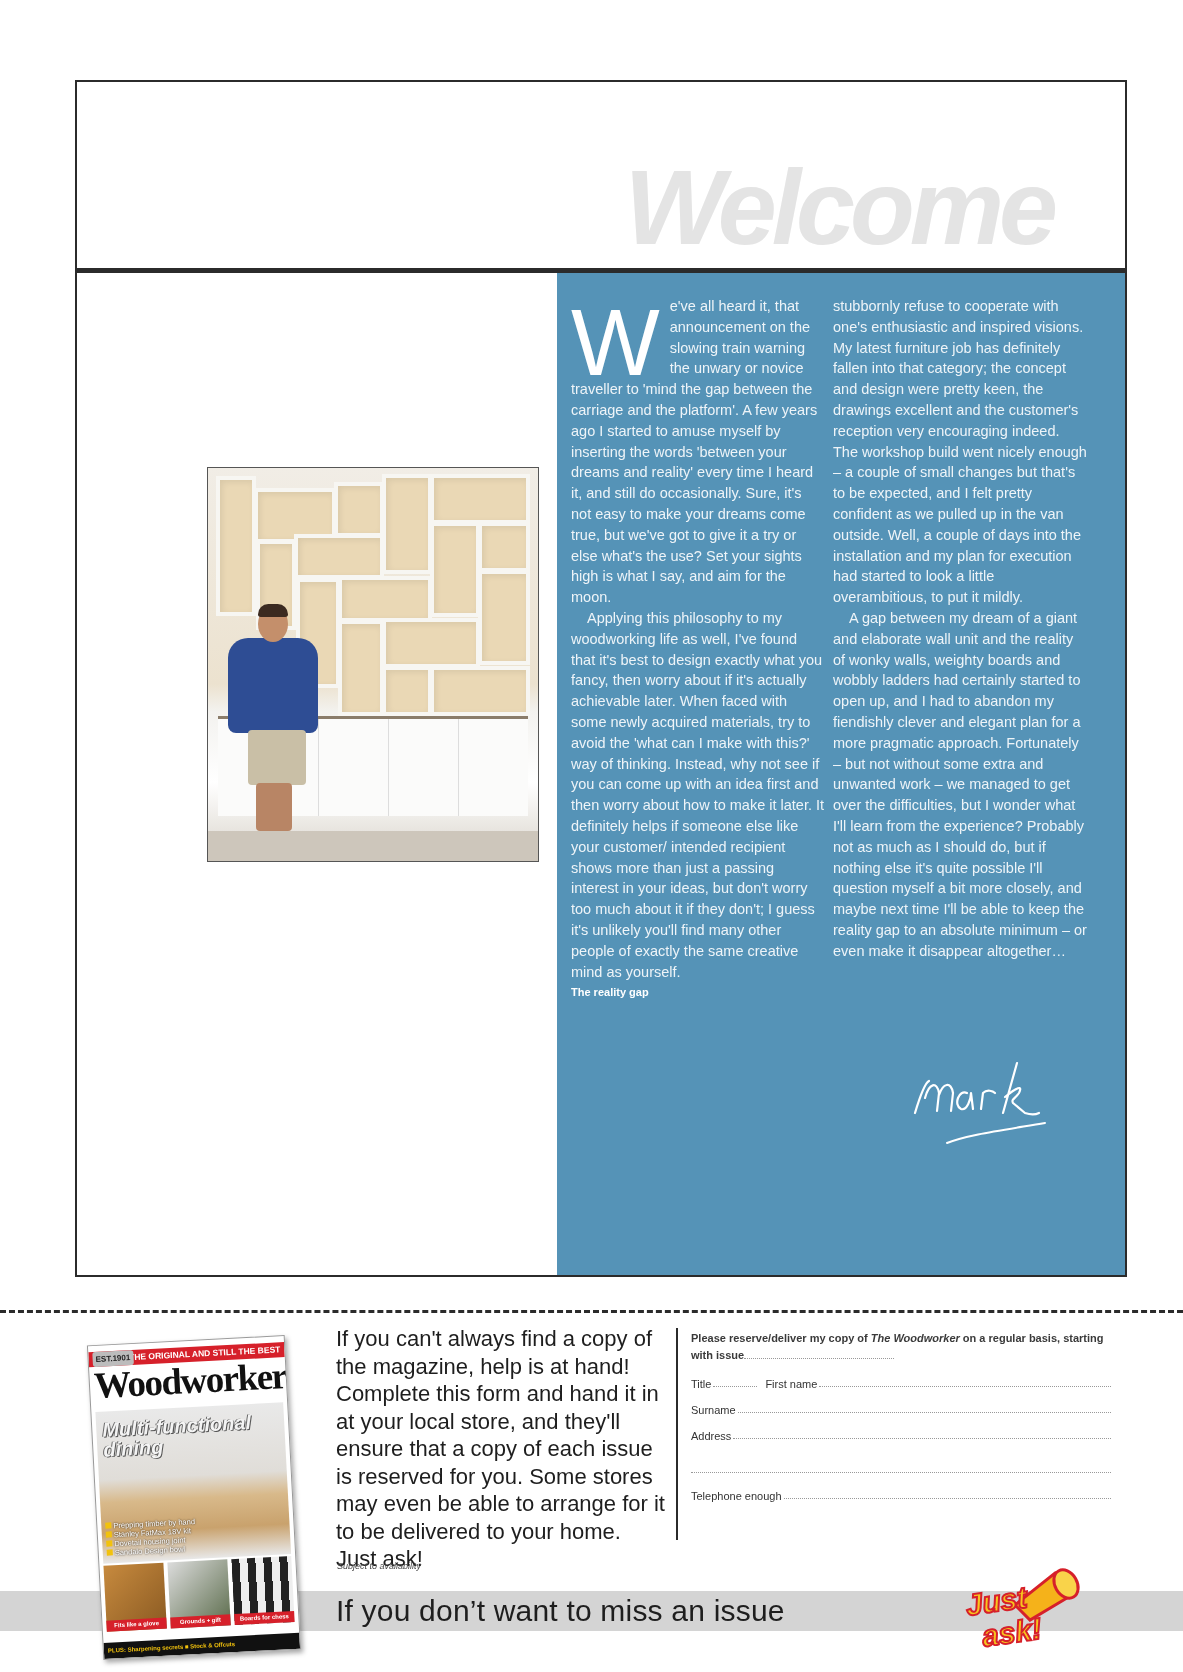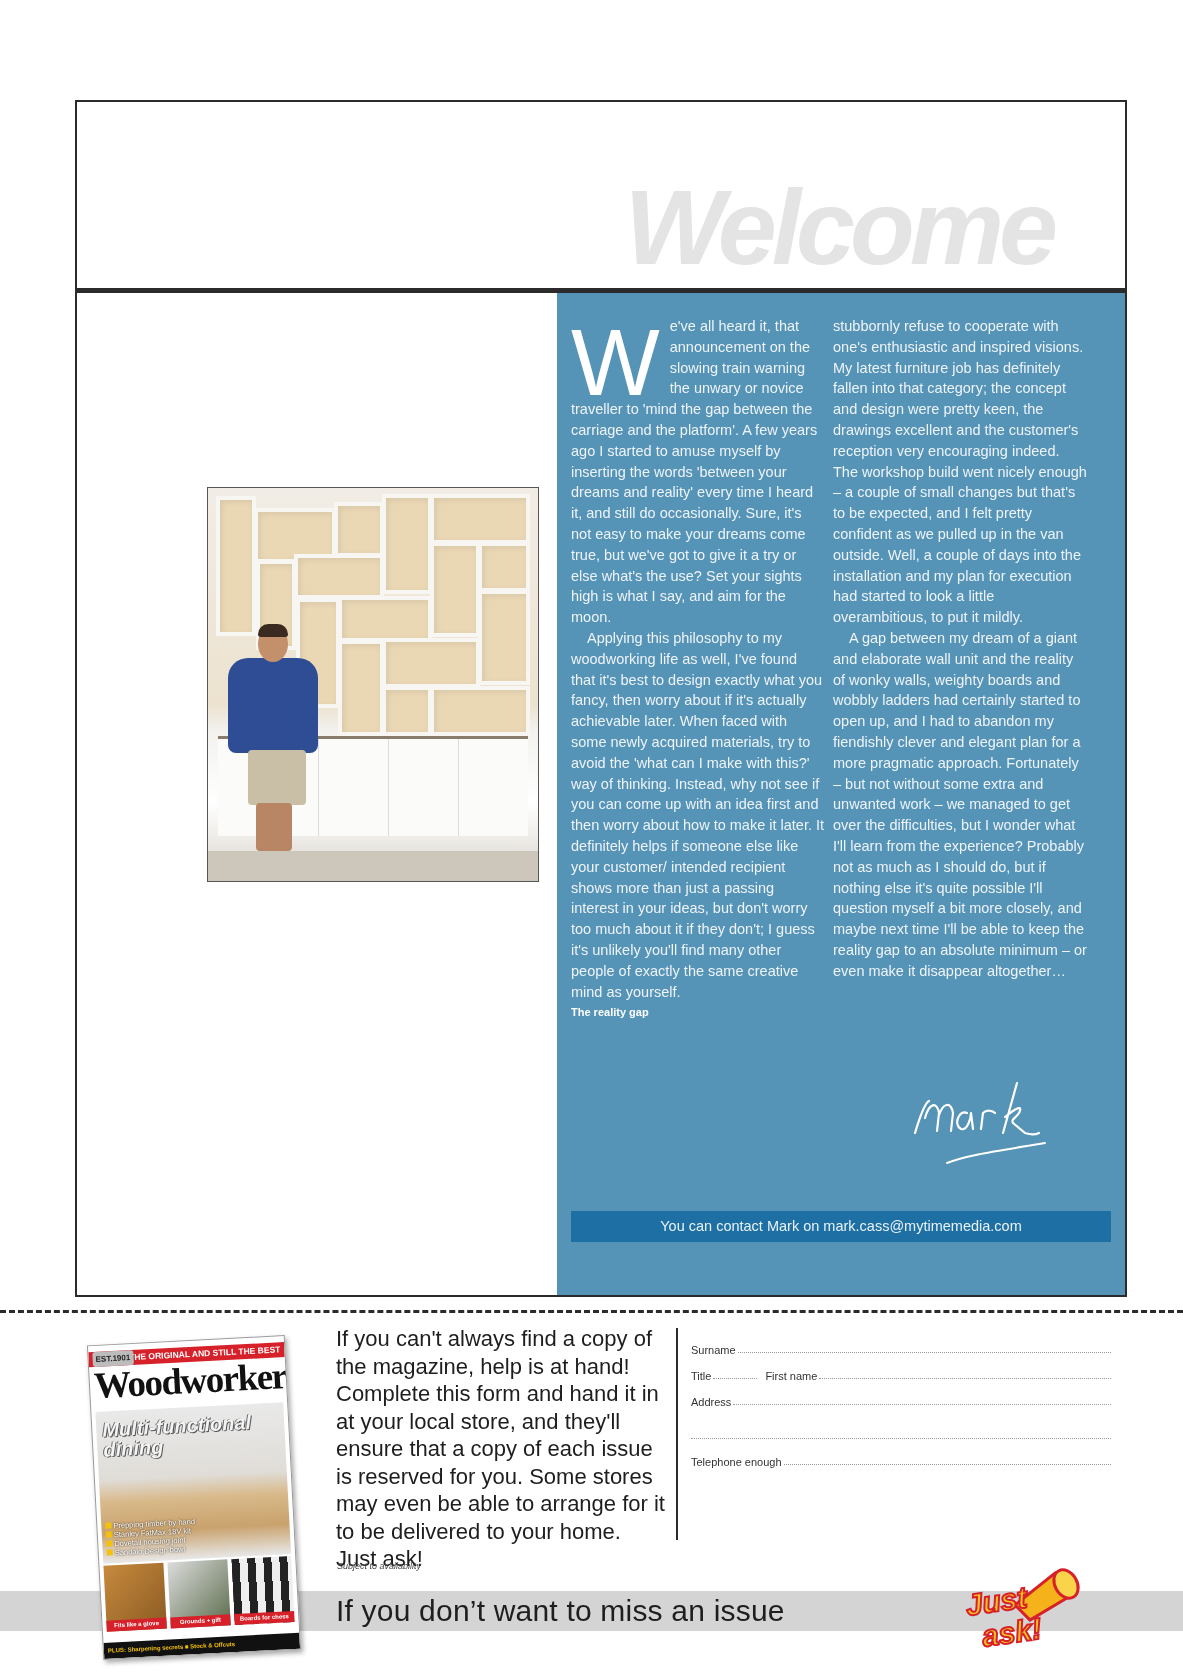--- a/index.html
+++ b/index.html
@@ -1,20 +1,20 @@
 <!DOCTYPE html>
 <html><head>
 <meta charset="utf-8">
 <style>
   * { box-sizing: border-box; margin: 0; padding: 0; }
   html, body { width: 1183px; height: 1672px; background: #ffffff; overflow: hidden; }
   body { position: relative; font-family: "Liberation Sans", sans-serif; color: #222; }
 
   
-  .frame { position: absolute; left: 75px; top: 80px; width: 1052px; height: 1197px; border: 2px solid #2b2b2b; margin-top: 20px; }
+  .frame { position: absolute; left: 75px; top: 80px; width: 1052px; height: 1197px; border: 2px solid #2b2b2b; }
   .header-area { position: absolute; left: 0; top: 0; width: 1048px; height: 186px; }
   .welcome-title { position: absolute; right: 72px; top: 72px; font-family: "Liberation Sans", sans-serif; font-weight: bold; font-style: italic; font-size: 106px; letter-spacing: -5px; color: #e4e4e4; line-height: 1; }
   .header-rule { position: absolute; left: 0; top: 186px; width: 1048px; height: 5px; background: #2b2b2b; }
 
   
   .photo { position: absolute; left: 130px; top: 385px; width: 332px; height: 395px; border: 1px solid #555; background: linear-gradient(180deg, #f1ede6 0%, #ece2cf 55%, #f3f2ef 62%, #ffffff 80%, #d9d4cb 100%); overflow: hidden; }
   .shelf { position: absolute; border: 4px solid #f7f6f2; background: #ead8b5; box-shadow: inset 2px 2px 6px rgba(0,0,0,0.08); }
   .cabinets { position: absolute; left: 10px; top: 248px; width: 310px; height: 100px; background: #fbfbfa; border-top: 3px solid #8a7c6a; }
   .cab-line { position: absolute; top: 0; width: 1px; height: 100%; background: #ddd; }
   .floor { position: absolute; left: 0; bottom: 0; width: 100%; height: 30px; background: #cdc6bb; }
@@ -121,21 +121,20 @@
     <div class="col col-right">
       <p>stubbornly refuse to cooperate with one's enthusiastic and inspired visions. My latest furniture job has definitely fallen into that category; the concept and design were pretty keen, the drawings excellent and the customer's reception very encouraging indeed. The workshop build went nicely enough – a couple of small changes but that's to be expected, and I felt pretty confident as we pulled up in the van outside. Well, a couple of days into the installation and my plan for execution had started to look a little overambitious, to put it mildly.</p>
       <p class="indent">A gap between my dream of a giant and elaborate wall unit and the reality of wonky walls, weighty boards and wobbly ladders had certainly started to open up, and I had to abandon my fiendishly clever and elegant plan for a more pragmatic approach. Fortunately – but not without some extra and unwanted work – we managed to get over the difficulties, but I wonder what I'll learn from the experience? Probably not as much as I should do, but if nothing else it's quite possible I'll question myself a bit more closely, and maybe next time I'll be able to keep the reality gap to an absolute minimum – or even make it disappear altogether…</p>
     </div>
 
     <svg class="signature" viewBox="0 0 150 95" aria-label="Mark">
       <path d="M8 60 C 14 40, 18 30, 22 28 M 18 45 C 22 30, 30 28, 32 40 L 30 58 M 32 42 C 36 30, 44 28, 46 40 L 44 58 M 60 40 C 52 36, 46 52, 54 56 C 60 58, 64 46, 64 40 L 66 56 M 74 56 L 76 40 C 80 36, 86 38, 88 40 M 110 10 L 96 60 M 98 44 C 110 34, 116 32, 112 40 C 108 46, 104 46, 106 50 L 118 60 C 124 62, 128 62, 132 60" stroke="#ffffff" stroke-width="2.2" fill="none" stroke-linecap="round" stroke-linejoin="round"></path>
       <path d="M40 90 C 60 82, 90 78, 138 70" stroke="#ffffff" stroke-width="2" fill="none" stroke-linecap="round"></path>
     </svg>
 
-    <div class="contact-bar">You can contact Mark on mark.cass@mytimemedia.com</div>
   </div>
 </div>
 
 <div class="cut-line"></div>
 
 <div class="grey-band"></div>
 <div class="band-text">If you don’t want to miss an issue</div>
 
 <div class="cover">
   <div class="cover-redbar">THE ORIGINAL AND STILL THE BEST</div>
@@ -164,28 +163,31 @@
     </div>
   </div>
   <div class="cover-foot">PLUS: Sharpening secrets ■ Stock &amp; Offcuts</div>
 </div>
 
 <div class="promo-text">If you can't always find a copy of the magazine, help is at hand! Complete this form and hand it in at your local store, and they'll ensure that a copy of each issue is reserved for you. Some stores may even be able to arrange for it to be delivered to your home. Just ask!</div>
 <div class="subject">Subject to availability</div>
 
 <div class="form-divider"></div>
 <div class="form">
-  <div class="form-row">
-    <span class="lbl">Surname</span>
-    <span class="fill"></span>
+  <div class="form-intro">
+    <span>Please reserve/deliver my copy of </span><i>The Woodworker</i><span> on a regular basis, starting with issue</span><span class="uline" style="width:150px;"></span>
   </div>
   <div class="form-row">
     <span class="lbl">Title</span>
     <span class="fill-short"></span>
     <span class="lbl">First name</span>
+    <span class="fill"></span>
+  </div>
+  <div class="form-row">
+    <span class="lbl">Surname</span>
     <span class="fill"></span>
   </div>
   <div class="form-row">
     <span class="lbl">Address</span>
     <span class="fill"></span>
   </div>
   <div class="form-row" style="height:34px;">
     <span class="fill"></span>
   </div>
   <div class="form-row">

